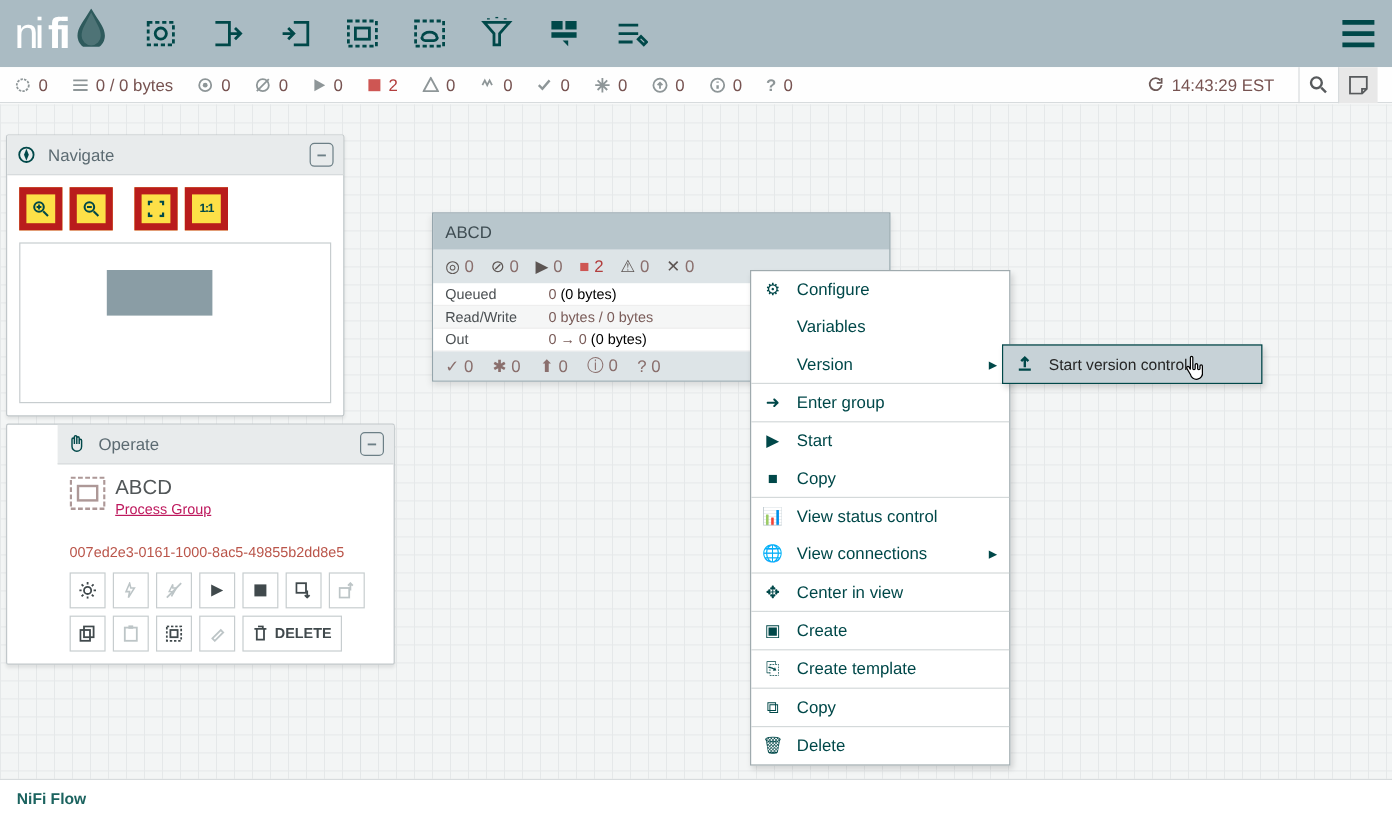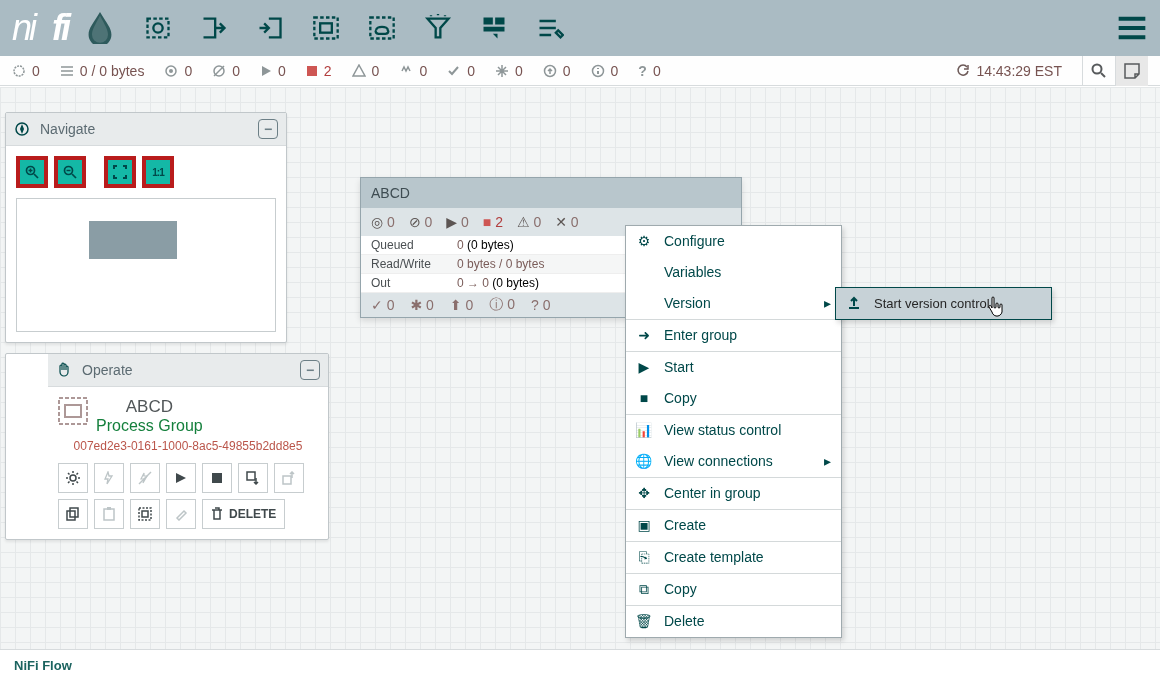--- a/index.html
+++ b/index.html
@@ -1,18 +1,18 @@
 <!DOCTYPE html>
 <html><head>
 <meta charset="utf-8">
 <style>
   html,body{margin:0;padding:0;font-family:"Helvetica Neue",Arial,sans-serif;font-size:13px;color:#262626;
     background:#fff;overflow:hidden;width:1160px;height:680px;}
   .header{height:56px;background:#aabbc3;display:flex;align-items:center;padding:0 12px;box-sizing:border-box;}
-  .logo{color:#fff;font-weight:300;font-size:36px;letter-spacing:-3px;margin-right:30px;display:flex;align-items:center;gap:18px;font-style:italic;}
+  .logo{color:#fff;font-weight:300;font-size:36px;letter-spacing:-3px;margin-right:30px;display:flex;align-items:flex-start;gap:6px;}
   .logo b{font-weight:700;}
   .toolbar-icons{display:flex;gap:28px;align-items:center;}
   .tool-ic{color:#004849;display:inline-flex;}
   .hamburger{margin-left:auto;color:#004849;}
   .hamburger svg{width:32px;height:32px;}
 
   .status-bar{height:30px;background:#fefefe;border-bottom:1px solid #d7dbdd;display:flex;align-items:center;
     padding:0 12px;box-sizing:border-box;font-size:14px;color:#575a5c;gap:20px;}
   .status-item{display:flex;align-items:center;gap:6px;}
   .status-item .num{color:#775351;font-weight:500;}
@@ -21,39 +21,39 @@
   .sb-actions{display:flex;height:100%;}
   .sb-btn{width:32px;height:30px;border-left:1px solid #d7dbdd;display:flex;align-items:center;justify-content:center;color:#575a5c;}
   .sb-btn.active{background:#e8e8e8;}
 
   .canvas{position:absolute;top:87px;left:0;right:0;bottom:30px;
     background-color:#f3f5f5;
     background-image:linear-gradient(#e5e8e9 1px,transparent 1px),linear-gradient(90deg,#e5e8e9 1px,transparent 1px);
     background-size:15px 15px;}
 
   .panel{position:absolute;left:5px;width:280px;background:#fff;border:1px solid #c1c7ca;border-radius:2px;
-    box-shadow:0 2px 3px rgba(0,0,0,0.08);text-align:center;}
+    box-shadow:0 2px 3px rgba(0,0,0,0.08);}
   .panel-head{height:32px;background:#e8ebec;display:flex;align-items:center;padding:0 8px;gap:10px;color:#5c6b72;
     border-bottom:1px solid #d7dbdd;font-size:14px;}
   .panel-head .ic{color:#004849;}
   .collapse{margin-left:auto;width:18px;height:18px;border:1.5px solid #6c7f86;border-radius:4px;display:flex;align-items:center;justify-content:center;color:#6c7f86;font-weight:bold;}
   .panel-body{padding:10px;box-sizing:border-box;}
 
   #navigate-panel{top:25px;}
   .nav-tools{display:flex;gap:6px;margin-bottom:10px;}
-  .tool-btn{width:24px;height:24px;border:4px solid #b91c1c;background:#14b8a6;display:flex;align-items:center;justify-content:center;color:#004849;font-weight:bold;}
+  .tool-btn{width:24px;height:24px;border:6px solid #b91c1c;background:#fde047;display:flex;align-items:center;justify-content:center;color:#004849;font-weight:bold;}
   .birdseye{border:1px solid #c7cdcf;height:132px;position:relative;background:#fff;}
   .birdseye-pg{position:absolute;left:72px;top:22px;width:88px;height:38px;background:#8a9da5;}
 
   #operate-panel{top:266px;padding-left:42px;}
   .op-head-row{display:flex;gap:8px;align-items:flex-start;}
   .op-pg-ic{color:#ad9897;}
   .op-title{font-size:17px;color:#515658;font-weight:500;}
-  .op-sub{font-size:16px;color:#15803d;}
-  .op-uuid{font-size:12px;color:#ba554a;margin:4px 0 10px;}
+  .op-sub{font-size:12px;color:#be185d;text-decoration:underline;}
+  .op-uuid{font-size:12px;color:#ba554a;margin:22px 0 10px;}
   .op-btns{display:flex;flex-wrap:wrap;gap:6px;}
   .op-btn{width:28px;height:28px;border:1px solid #c7cdcf;background:#fff;display:flex;align-items:center;justify-content:center;color:#40494c;}
   .op-btn.disabled{color:#bdc5c7;}
   .op-btn.del{width:auto;padding:0 8px;gap:6px;font-size:12px;font-weight:bold;}
   .op-row2{margin-top:6px;}
 
   
   .pg{position:absolute;left:360px;top:90px;width:380px;border:1px solid #95a5ac;background:#dde4e7;
     box-shadow:0 3px 6px rgba(0,0,0,0.12);}
   .pg-title{height:30px;background:#b8c6cc;display:flex;align-items:center;padding:0 10px;font-size:14px;color:#3e4c52;font-weight:500;}
@@ -460,21 +460,21 @@
         <span class="mi">📊</span>
         <span>View status control</span>
       </div>
     <div class="ctx-item">
         <span class="mi">🌐</span>
         <span>View connections</span>
         <span class="chev">▸</span>
       </div>
     <div class="ctx-item sep">
         <span class="mi">✥</span>
-        <span>Center in group</span>
+        <span>Center in view</span>
       </div>
     <div class="ctx-item sep">
         <span class="mi">▣</span>
         <span>Create</span>
       </div>
     <div class="ctx-item sep">
         <span class="mi">⎘</span>
         <span>Create template</span>
       </div>
     <div class="ctx-item sep">

